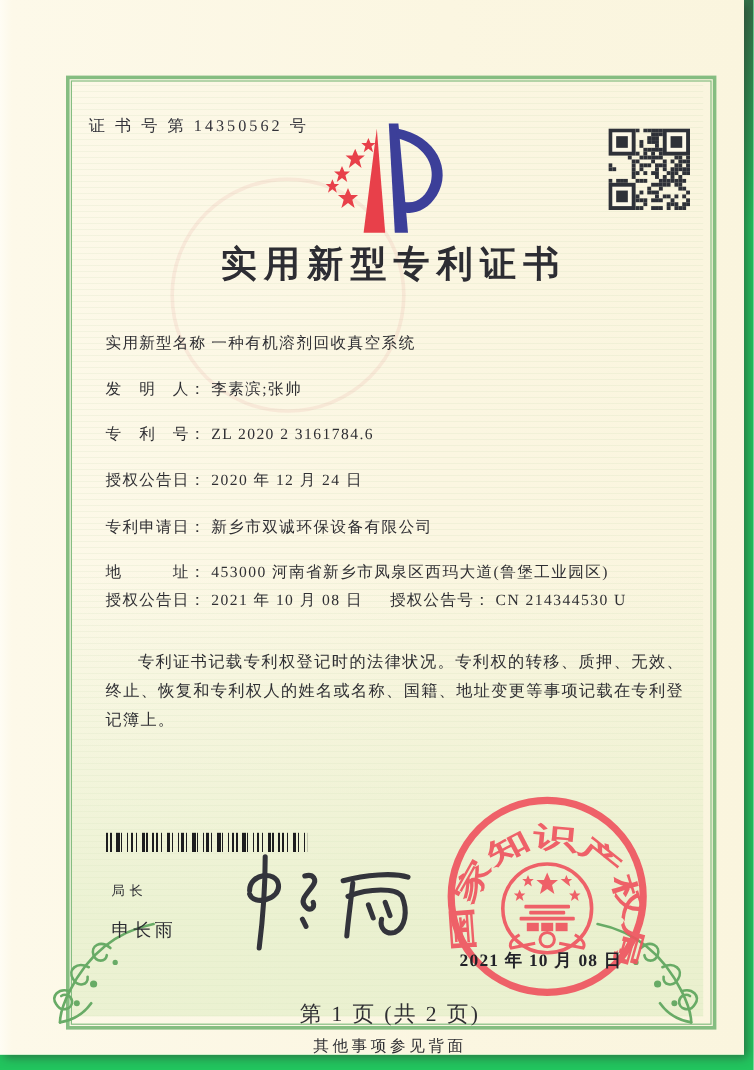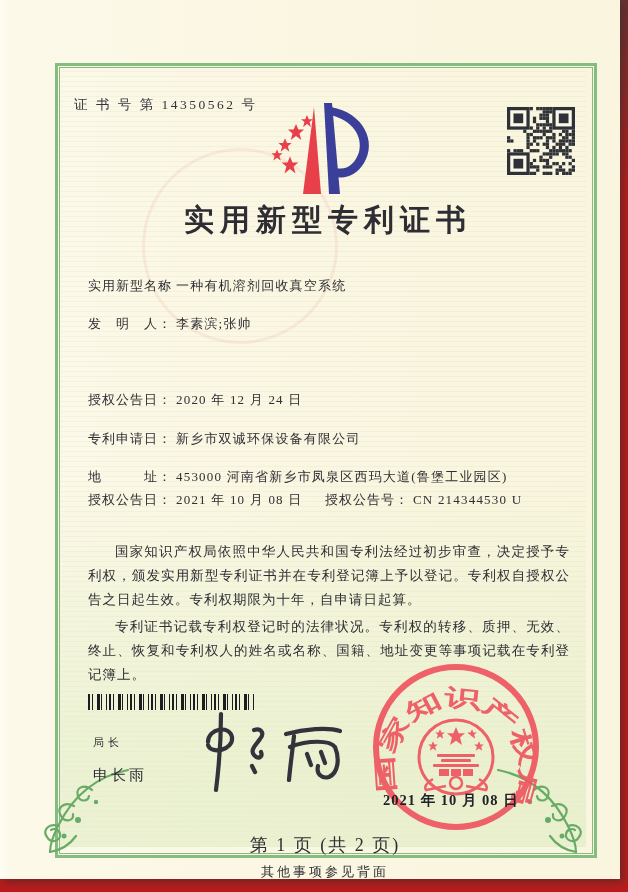--- a/index.html
+++ b/index.html
@@ -1,19 +1,19 @@
 <!DOCTYPE html>
 <html><head>
 <meta charset="utf-8">
 <style>
   html,body { margin:0; padding:0; }
   body { font-family: "Liberation Serif", "DejaVu Serif", serif; }
   .stage {
     position:relative; width:628px; height:892px; overflow:hidden;
-    background:#b91c1c;
+    background:#22c55e;
   }
   .scan-shadow-tr {
     position:absolute; right:0; top:0; width:90px; height:190px;
     background: radial-gradient(ellipse at top right, rgba(60,60,58,0.65), rgba(60,60,58,0) 70%);
   }
   .paper {
     position:absolute; left:0; top:0; width:620px; height:879px;
     background: linear-gradient(90deg, #fffdf4 0px, #fdf9e9 10px, #fbf6e1 60%, #faf5de 100%);
     box-shadow: 3px 3px 8px rgba(45,45,43,0.55);
   }
@@ -306,36 +306,38 @@
       </svg>
 
     <div class="cert-title">实用新型专利证书</div>
 
     <div class="field-row" style="top:277px">
       <span class="flabel">实用新型名称</span><span class="fcolon">：</span><span class="fvalue">一种有机溶剂回收真空系统</span>
     </div>
     <div class="field-row" style="top:315px">
       <span class="flabel">发明人</span><span class="fcolon">：</span><span class="fvalue">李素滨;张帅</span>
     </div>
+    <div class="field-row" style="top:353px">
+      <span class="flabel">专利号</span><span class="fcolon">：</span><span class="fvalue">ZL 2020 2 3161784.6</span>
+    </div>
     <div class="field-row" style="top:391px">
       <span class="flabel">授权公告日</span><span class="fcolon">：</span><span class="fvalue">2020 年 12 月 24 日</span>
     </div>
     <div class="field-row" style="top:430px">
       <span class="flabel">专利申请日</span><span class="fcolon">：</span><span class="fvalue">新乡市双诚环保设备有限公司</span>
     </div>
     <div class="field-row" style="top:468px">
       <span class="flabel">地址</span><span class="fcolon">：</span><span class="fvalue">453000 河南省新乡市凤泉区西玛大道(鲁堡工业园区)</span>
     </div>
     <div class="field-row" style="top:491px">
       <span><span class="flabel">授权公告日</span><span class="fcolon">：</span><span class="fvalue">2021 年 10 月 08 日</span></span>
       <span class="col2"><span class="flabel">授权公告号</span><span class="fcolon">：</span><span class="fvalue">CN 214344530 U</span></span>
     </div>
 
     <div class="body-text">
-      <p>国家知识产权局依照中华人民共和国专利法经过初步审查，决定授予专利权，颁发实用新型专利证书并在专利登记簿上予以登记。专利权自授权公告之日起生效。专利权期限为十年，自申请日起算。</p>
       <p>专利证书记载专利权登记时的法律状况。专利权的转移、质押、无效、终止、恢复和专利权人的姓名或名称、国籍、地址变更等事项记载在专利登记簿上。</p>
     </div>
 
     <div class="barcode"></div>
 
     <div class="signer-title">局长</div>
     <div class="signer-name">申长雨</div>
 
     <svg class="signature" viewBox="0 0 168 92">
       <g fill="none" stroke="#33343b" stroke-width="4.2" stroke-linecap="round">

